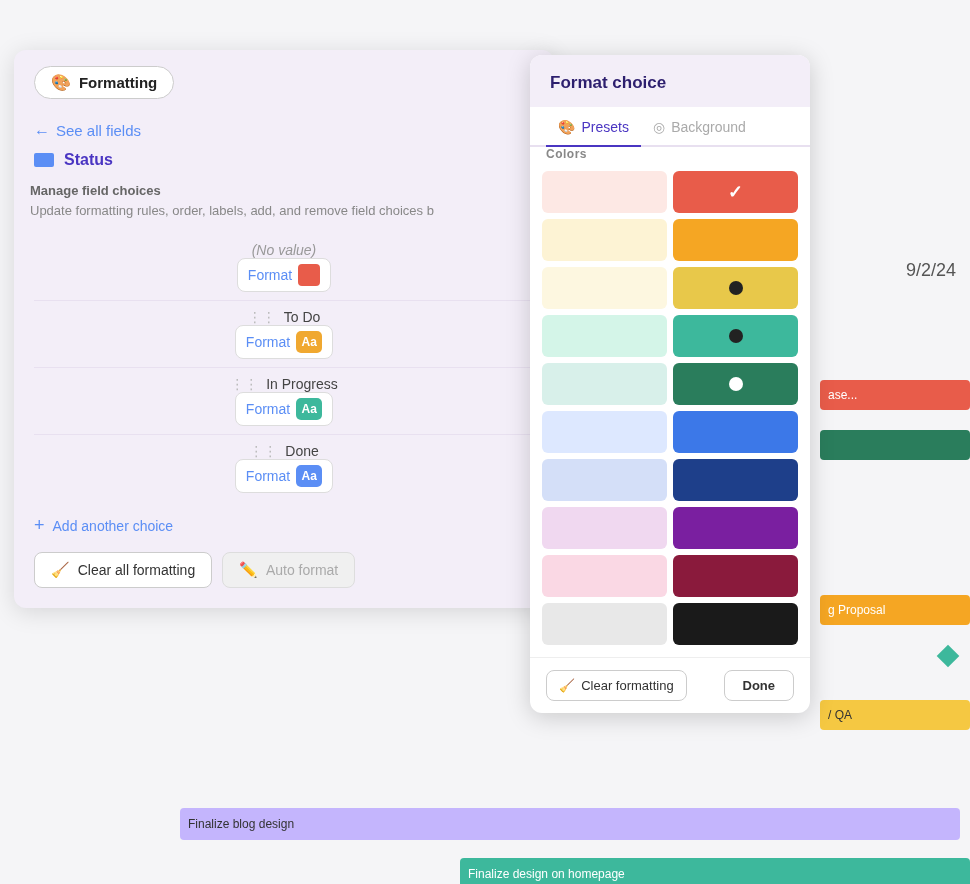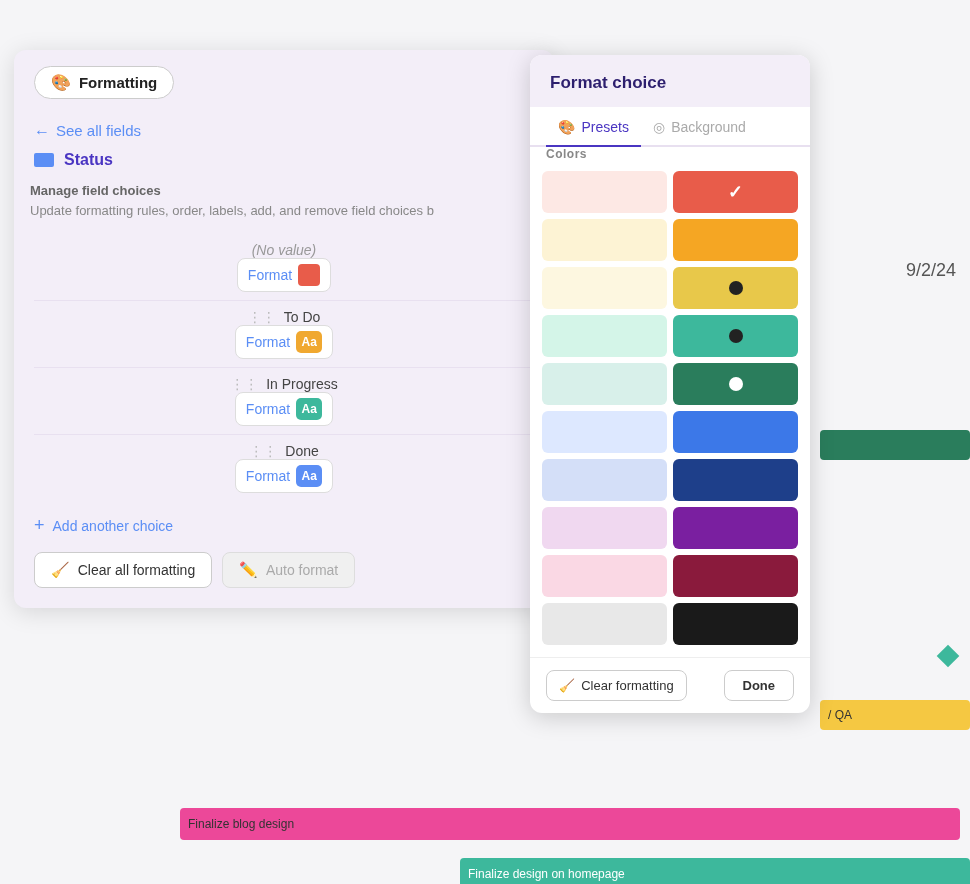--- a/index.html
+++ b/index.html
@@ -162,24 +162,26 @@
     }
     .bg-bar { position: absolute; border-radius: 4px; display: flex; align-items: center; padding: 0 8px; font-size: 12px; font-weight: 500; }
   </style>
 </head>
 <body>
 
 <div class="calendar-bg">
 
   <div style="position:absolute; top:220px; right:14px; font-size:18px; color:#555;margin-top:40px;">9/2/24</div>
 
+  <div class="bg-bar" style="top:380px; left:820px; width:150px; height:30px; background:#e85c4a; color:#fff;">ase...</div>
   <div class="bg-bar" style="top:430px; left:820px; width:150px; height:30px; background:#2a7d5c; color:#fff;"></div>
+  <div class="bg-bar" style="top:595px; left:820px; width:150px; height:30px; background:#f5a623; color:#fff;">g Proposal</div>
   <div style="width:16px; height:16px; background:#3db89c; transform:rotate(45deg); position:absolute; top:648px; left:940px;"></div>
   <div class="bg-bar" style="top:700px; left:820px; width:150px; height:30px; background:#f5c842; color:#333;">/ QA</div>
-  <div class="bg-bar" style="top:808px; left:180px; width:780px; height:32px; background:#ec4899; color:#333;">Finalize blog design</div>
+  <div class="bg-bar" style="top:808px; left:180px; width:780px; height:32px; background:#c4b5fd; color:#333;">Finalize blog design</div>
   <div class="bg-bar" style="top:858px; left:460px; width:510px; height:32px; background:#3db89c; color:#fff;">Finalize design on homepage</div>
 </div>
 
 <div class="formatting-panel">
   <div class="formatting-header">
     <button class="formatting-title-btn">
       <span class="palette-icon">🎨</span>
       <span>Formatting</span>
     </button>
   </div>

